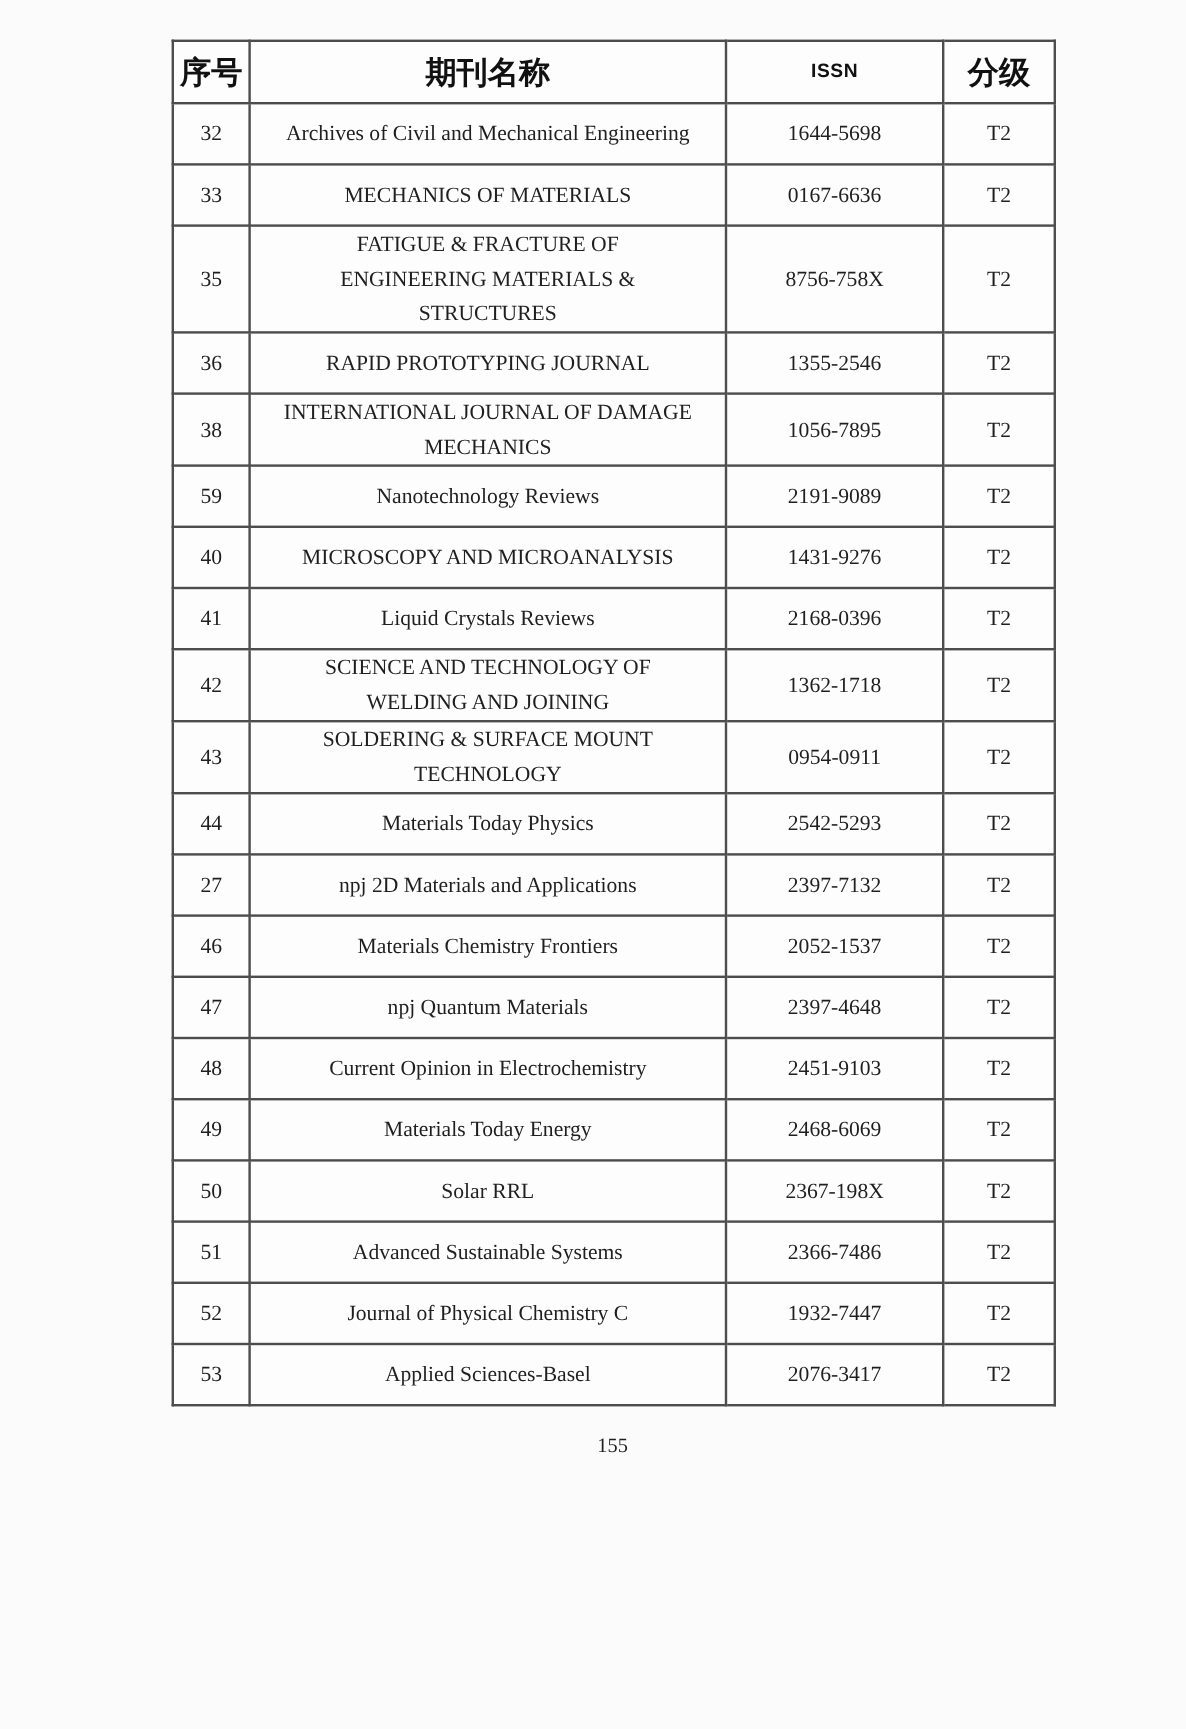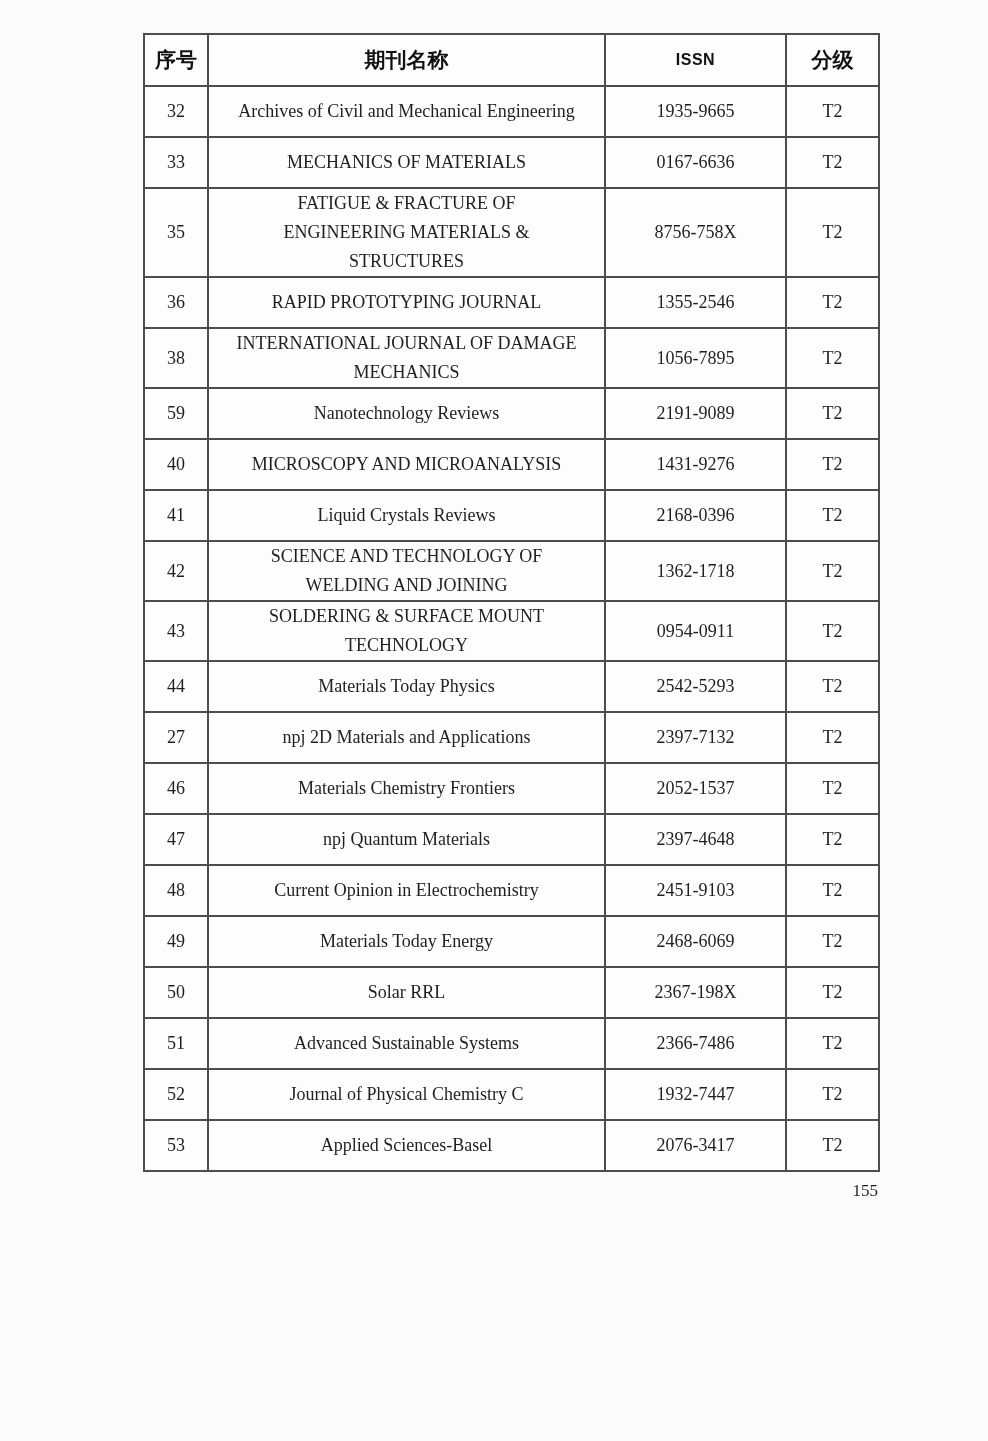--- a/index.html
+++ b/index.html
@@ -32,39 +32,39 @@
     border: 2px solid #4d4d4d;
     text-align: center;
     vertical-align: middle;
     padding: 0 4px;
     overflow: hidden;
   }
   .journal-table thead th {
     height: 50px;
     font-family: "Liberation Sans", "DejaVu Sans", sans-serif;
     font-weight: bold;
-    font-size: 21px;
+    font-size: 26px;
     color: #111;
   }
   .journal-table thead th.issn-head {
     font-size: 16px;
     letter-spacing: 0.5px;
   }
   .journal-table td {
     height: 49px;
     font-size: 18px;
     line-height: 29px;
   }
   .journal-table td.name-cell {
     white-space: pre-line;
     margin-left: 12px;
   }
   .page-footer {
-    margin-top: 9px;
-    text-align: right;
+    margin-top: 23px;
+    text-align: center;
     font-size: 17px;
     color: #1f1f1f;
   }
 </style>
 </head>
 <body>
 
 <div class="sheet">
   <table class="journal-table">
     <colgroup>
@@ -78,21 +78,21 @@
         <th>序号</th>
         <th>期刊名称</th>
         <th class="issn-head">ISSN</th>
         <th>分级</th>
       </tr>
     </thead>
     <tbody>
         <tr>
           <td>32</td>
           <td class="name-cell">Archives of Civil and Mechanical Engineering</td>
-          <td>1935-9665</td>
+          <td>1644-5698</td>
           <td>T2</td>
         </tr>
         <tr>
           <td>33</td>
           <td class="name-cell">MECHANICS OF MATERIALS</td>
           <td>0167-6636</td>
           <td>T2</td>
         </tr>
         <tr>
           <td>35</td>

